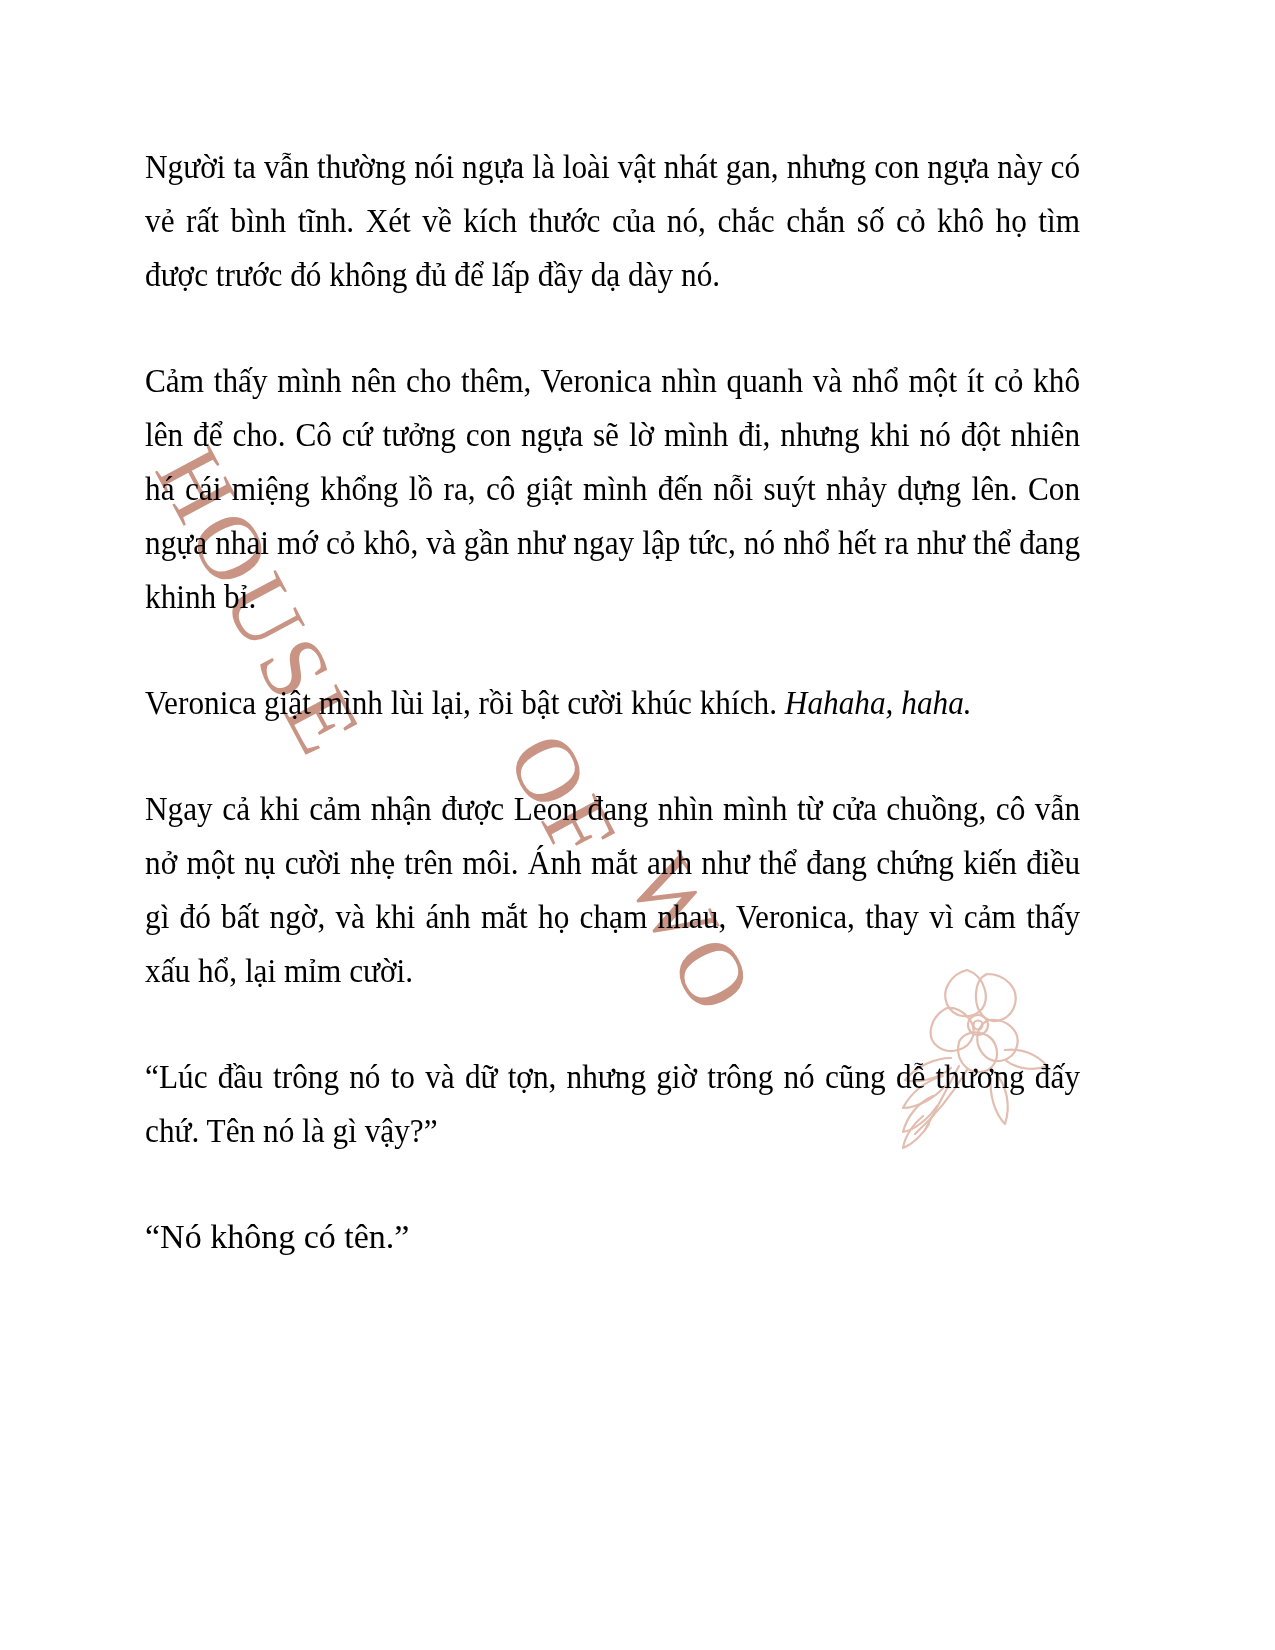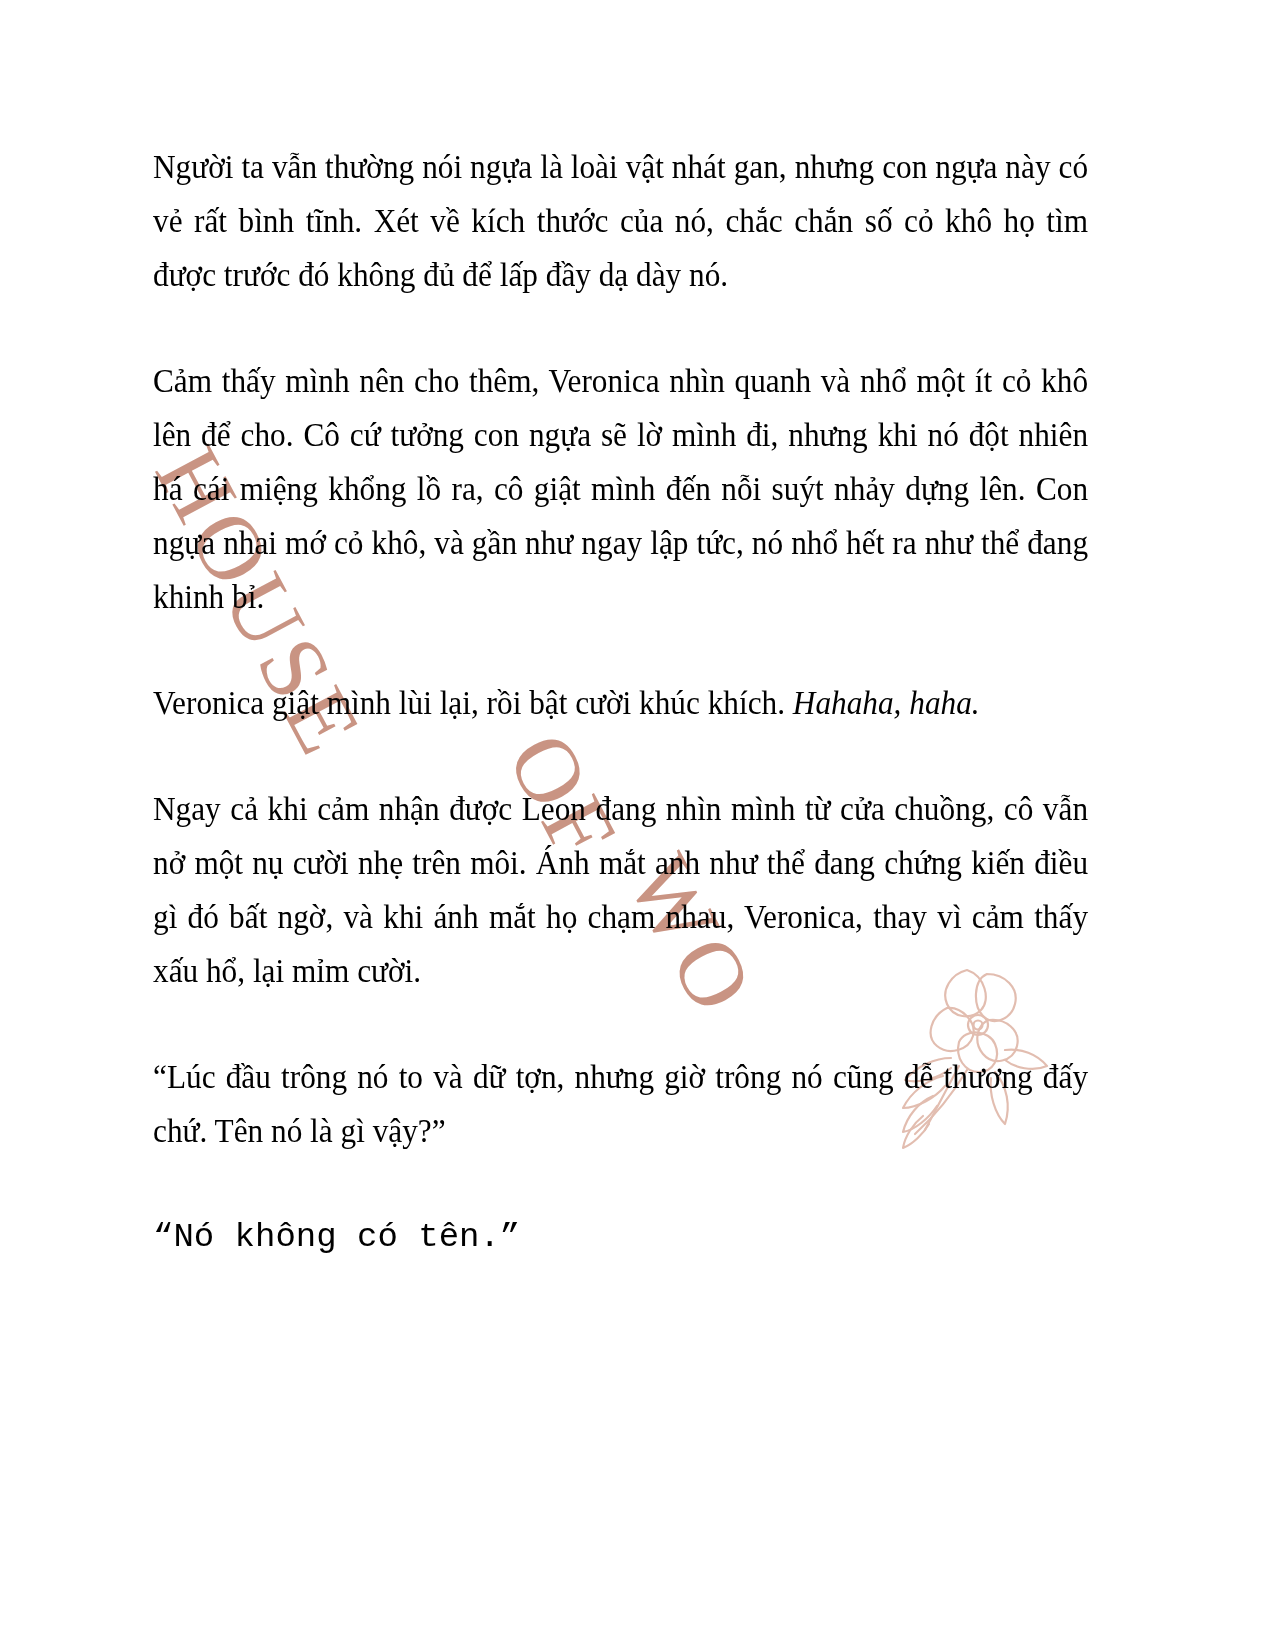--- a/index.html
+++ b/index.html
@@ -62,21 +62,21 @@
     left: 855px;
     top: 930px;
     width: 230px;
     height: 230px;
     opacity: 0.75;
   }
 
   
   #content {
     position: absolute;
-    left: 153px;
+    left: 145px;
     top: 140px;
     width: 935px;
     z-index: 3;
   }
 
   .para {
     margin: 0 0 52px 0;
     text-align: justify;
     text-align-last: left;
     color: #000000;
@@ -92,21 +92,21 @@
   .para:last-child {
     margin-bottom: 0;
   }
 
   .para em {
     font-style: italic;
     font-family: "Liberation Serif", "DejaVu Serif", serif;
   }
 
   .para.wide {
-    font-family: Liberation Mono, monospace;
+    font-family: Liberation Serif, serif;
     transform: none;
     width: 100%;
   }
 </style>
 </head>
 <body>
 
 <div id="page">
 
   <div id="watermark-layer">

